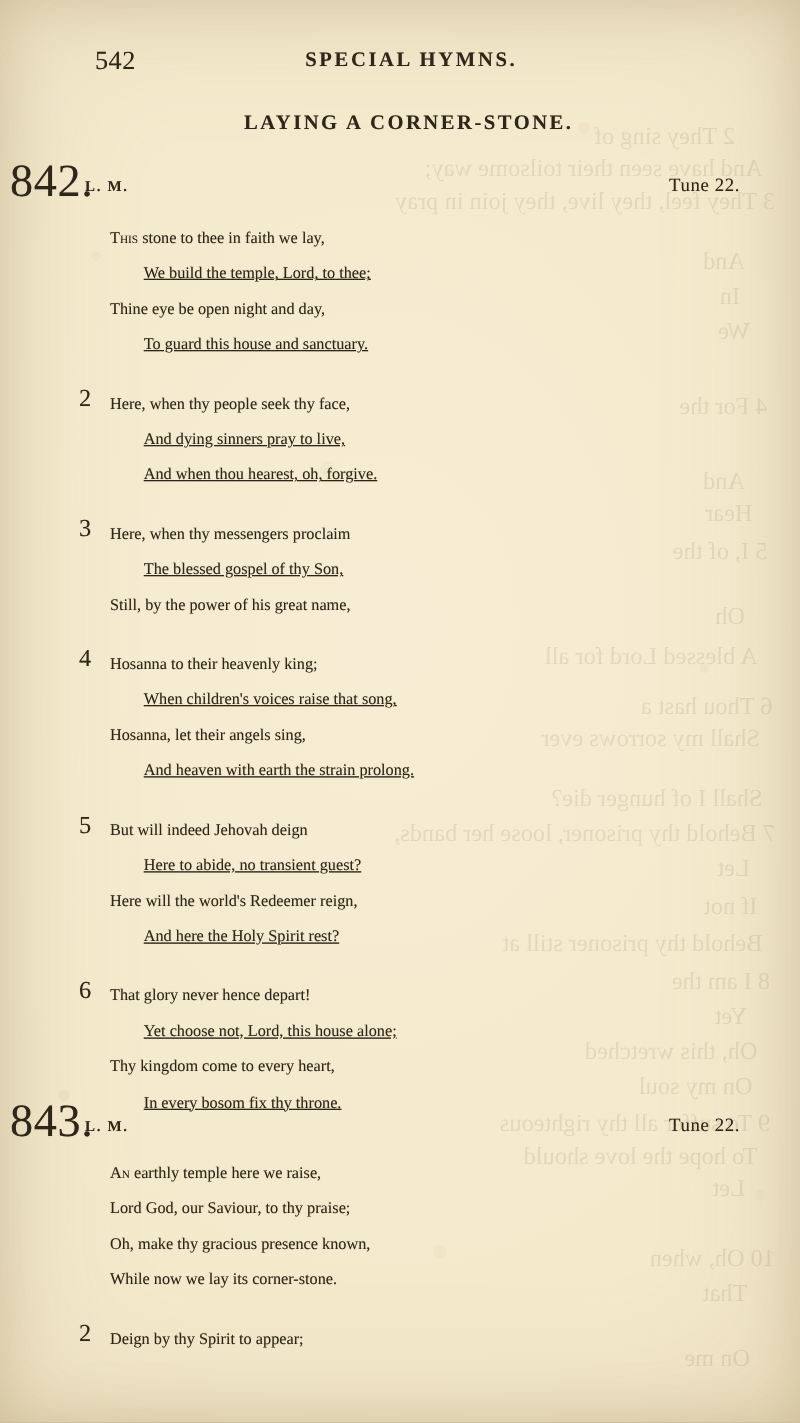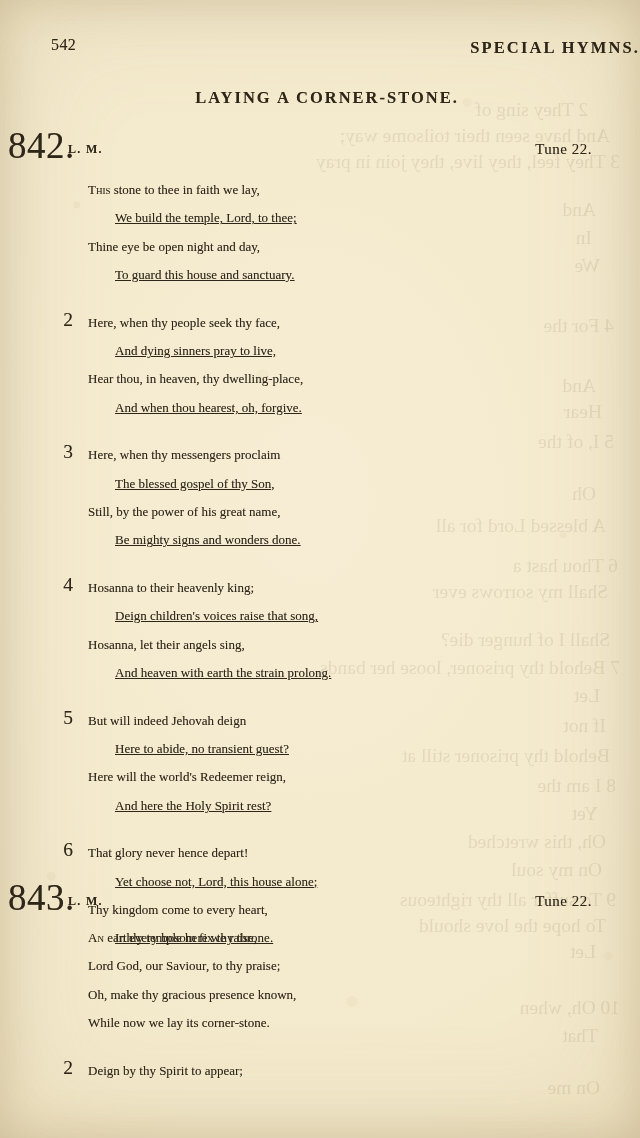--- a/index.html
+++ b/index.html
@@ -65,32 +65,32 @@
   
   .head {
     position: absolute;
     top: 36px;
     left: 0;
     width: 640px;
     height: 22px;
   }
   .folio {
     position: absolute;
-    left: 51px;
+    left: 76px;
     top: 0;
-    font-size: 16px;
+    font-size: 21px;
     letter-spacing: .4px;
     text-align: center;
   }
   .runhead {
     position: absolute;
     left: 0;
     top: 2px;
     width: 640px;
-    text-align: right;
+    text-align: center;
     font-size: 16.5px;
     font-variant: small-caps;
     letter-spacing: 2.1px;
     font-weight: 600;
     padding-left: 18px;
     box-sizing: border-box;
   }
 
   
   .section-title {
@@ -243,38 +243,36 @@
               <li class="ind">We build the temple, Lord, to thee;</li>
               <li class="">Thine eye be open night and day,</li>
               <li class="ind">To guard this house and sanctuary.</li>
             </ul>
           </div>
           <div class="verse">
             <div class="vnum">2</div>
             <ul class="lines">
               <li class="">Here, when thy people seek thy face,</li>
               <li class="ind">And dying sinners pray to live,</li>
-              <li class="">Hear thou, in heaven, thy dwelling-place,</li>
               <li class="ind">And when thou hearest, oh, forgive.</li>
             </ul>
           </div>
           <div class="verse">
             <div class="vnum">3</div>
             <ul class="lines">
               <li class="">Here, when thy messengers proclaim</li>
               <li class="ind">The blessed gospel of thy Son,</li>
               <li class="">Still, by the power of his great name,</li>
-              <li class="ind">Be mighty signs and wonders done.</li>
             </ul>
           </div>
           <div class="verse">
             <div class="vnum">4</div>
             <ul class="lines">
               <li class="">Hosanna to their heavenly king;</li>
-              <li class="ind">Deign children's voices raise that song,</li>
+              <li class="ind">When children's voices raise that song,</li>
               <li class="">Hosanna, let their angels sing,</li>
               <li class="ind">And heaven with earth the strain prolong.</li>
             </ul>
           </div>
           <div class="verse">
             <div class="vnum">5</div>
             <ul class="lines">
               <li class="">But will indeed Jehovah deign</li>
               <li class="ind">Here to abide, no transient guest?</li>
               <li class="">Here will the world's Redeemer reign,</li>

